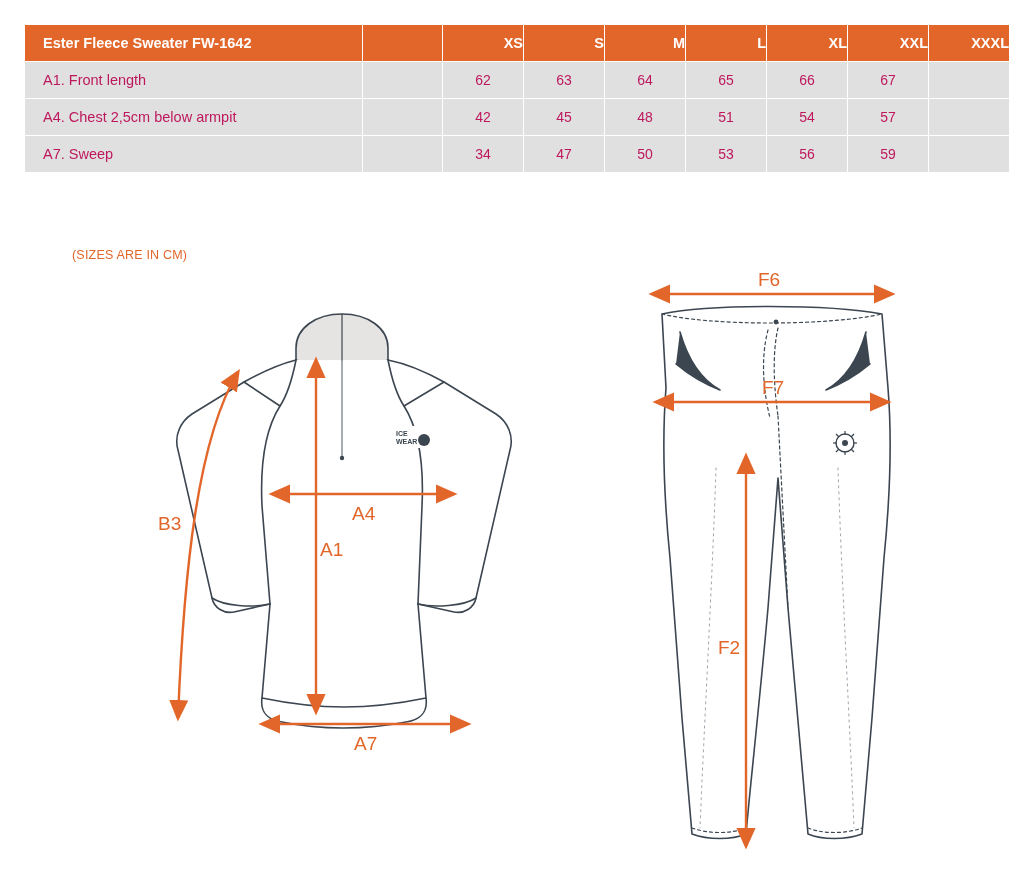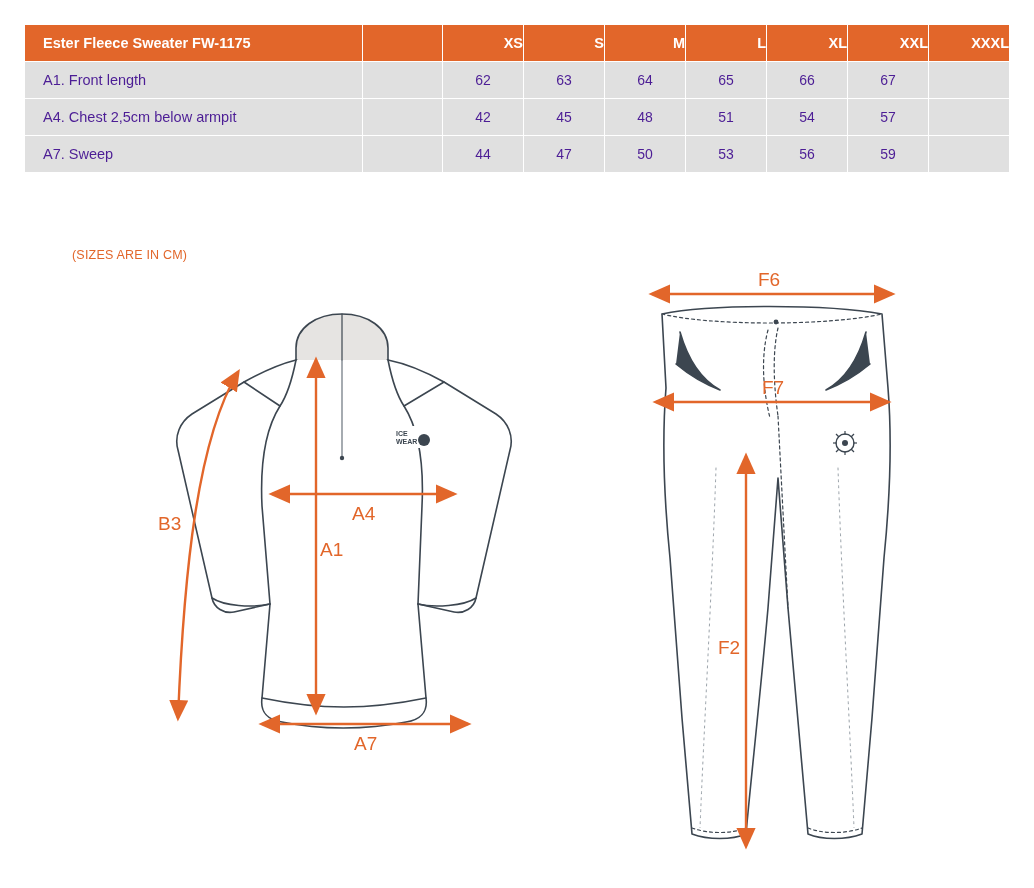--- a/index.html
+++ b/index.html
@@ -44,21 +44,21 @@
     font-size: 14.5px;
     text-align: right;
   }
   table.size-table thead th.title-cell {
     text-align: left;
     padding-left: 18px;
     font-size: 14.5px;
   }
   table.size-table tbody td {
     background: #e0e0e0;
-    color: #4c1d95;
+    color: #be185d;
     font-weight: normal;
   }
   table.size-table tbody td.row-label {
     text-align: left;
     padding-left: 18px;
     font-size: 14.5px;
   }
   .col-label { width: 338px; }
   .col-blank { width: 80px; }
   .col-size  { width: 81px; }
@@ -98,21 +98,21 @@
       <col class="col-size">
         <col class="col-size">
         <col class="col-size">
       <col class="col-size">
         <col class="col-size">
         <col class="col-size">
         <col class="col-size">
     </colgroup>
     <thead>
       <tr>
-        <th class="title-cell">Ester Fleece Sweater FW-1175</th>
+        <th class="title-cell">Ester Fleece Sweater FW-1642</th>
         <th></th>
         <th>XS</th>
         <th>S</th>
         <th>M</th>
         <th>L</th>
         <th>XL</th>
         <th>XXL</th>
         <th>XXXL</th>
       </tr>
     </thead>
@@ -135,21 +135,21 @@
         <td>45</td>
         <td>48</td>
         <td>51</td>
         <td>54</td>
         <td>57</td>
         <td></td>
       </tr>
       <tr>
         <td class="row-label">A7. Sweep</td>
         <td></td>
-        <td>44</td>
+        <td>34</td>
         <td>47</td>
         <td>50</td>
         <td>53</td>
         <td>56</td>
         <td>59</td>
         <td></td>
       </tr>
     </tbody>
   </table>
 </div>

